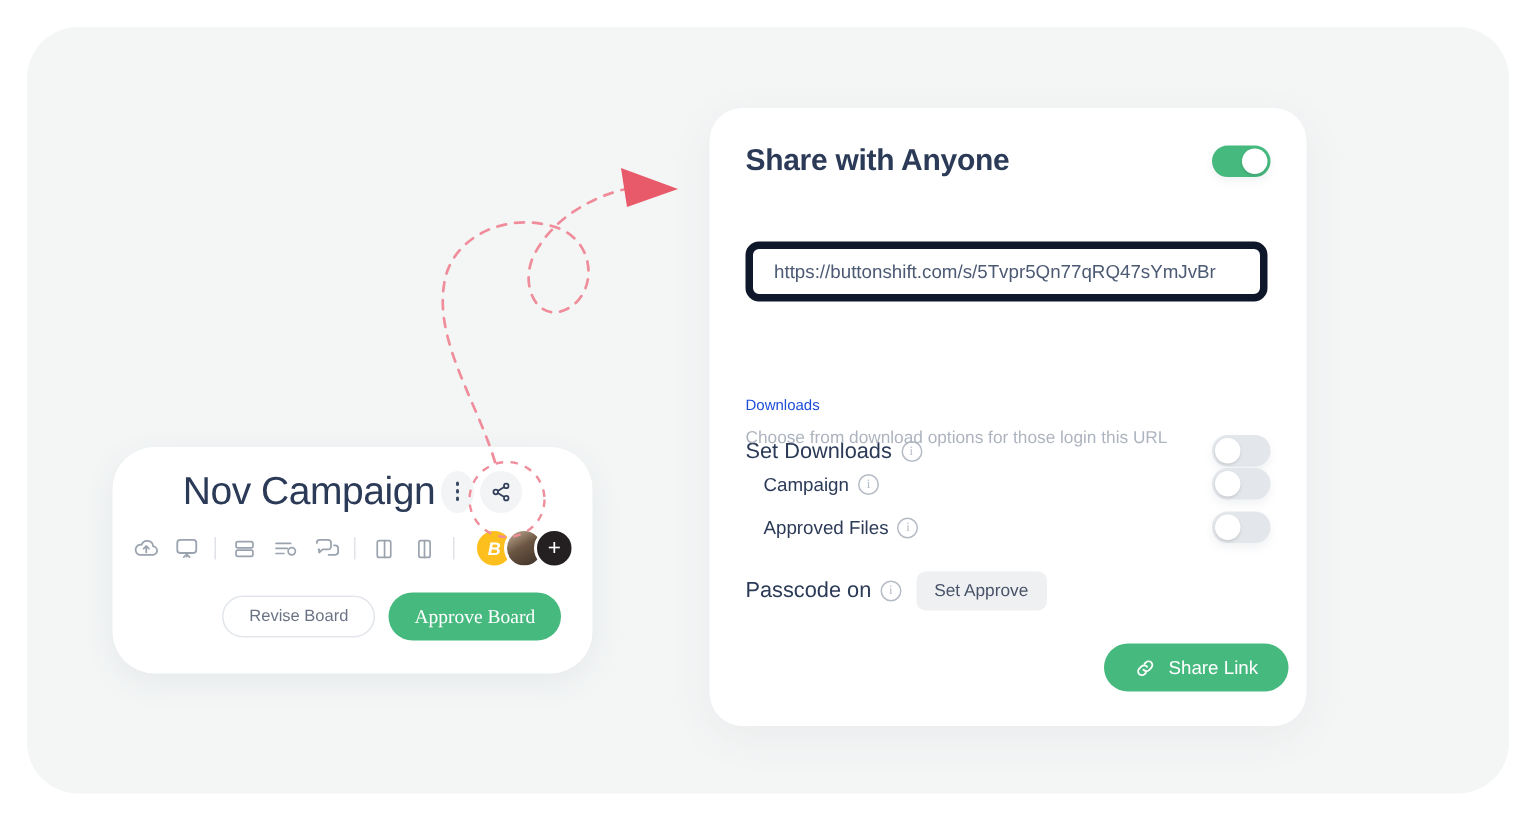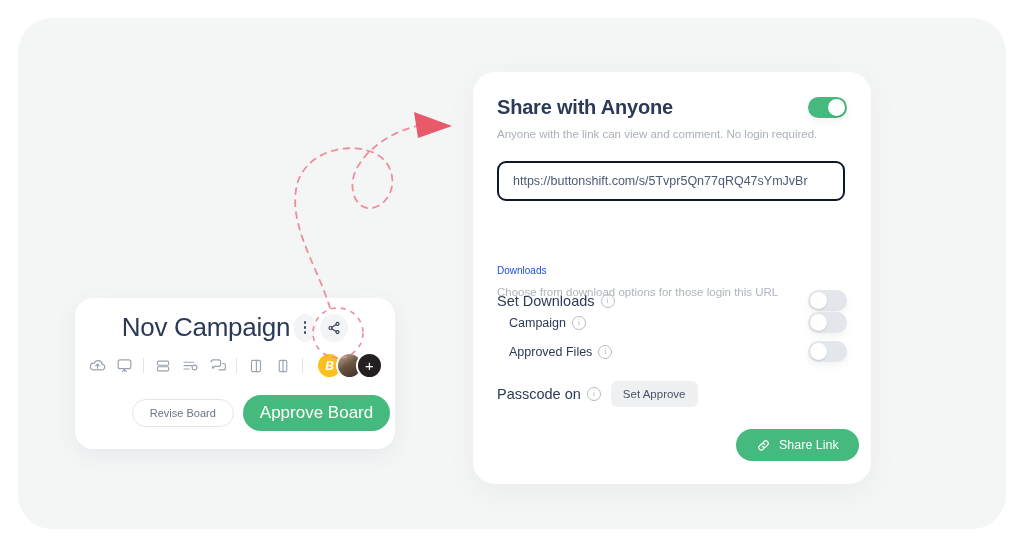--- a/index.html
+++ b/index.html
@@ -33,21 +33,21 @@
   }
 
   
   #board-card {
     position: absolute;
     left: 75px;
     top: 298px;
     width: 320px;
     height: 151px;
     background: #ffffff;
-    border-radius: 18px;
+    border-radius: 28px;
     box-shadow: 0 6px 22px rgba(60,72,88,0.07);
   }
   #board-title-row {
     position: absolute;
     left: 0;
     top: 14px;
     width: 320px;
     display: flex;
     align-items: center;
     justify-content: center;
@@ -146,23 +146,23 @@
     padding: 7px 17px;
     font-family: "Liberation Sans", sans-serif;
     cursor: pointer;
     white-space: nowrap;
   }
   #approve-board-button {
     border: none;
     background: #46b97e;
     color: #ffffff;
     border-radius: 20px;
-    font-size: 17px;
+    font-size: 13px;
     padding: 8px 17px;
-    font-family: Liberation Sans, sans-serif;
+    font-family: Liberation Serif, serif;
     cursor: pointer;
     white-space: nowrap;
   }
 
   
   #share-panel {
     position: absolute;
     left: 460px;
     top: 72px;
     width: 398px;
@@ -197,21 +197,21 @@
     color: #a9b0bb;
   }
 
   #share-url-field {
     position: absolute;
     left: 24px;
     top: 89px;
     width: 348px;
     height: 40px;
     box-sizing: border-box;
-    border: 2px solid #0f172a;
+    border: 5px solid #0f172a;
     border-radius: 9px;
     background: #ffffff;
     color: #4d5a74;
     font-size: 12.5px;
     font-family: "Liberation Sans", sans-serif;
     padding: 0 14px;
     outline: none;
   }
 
   .row-between {
@@ -440,21 +440,20 @@
 
   <div id="share-panel">
 
     <div id="share-header-row">
       <div id="share-title">Share with Anyone</div>
       <div class="toggle on">
         <div class="knob"></div>
       </div>
     </div>
 
-    <div id="share-subtitle">Anyone with the link can view and comment. No login required.</div>
 
     <input id="share-url-field" type="text" readonly="" value="https://buttonshift.com/s/5Tvpr5Qn77qRQ47sYmJvBr" style="">
 
     <div class="row-between" style="top:218px;">
       <div class="setting-label">
         <span>Set Downloads</span>
         <span class="info-icon">i</span>
       </div>
       <div class="toggle off">
         <div class="knob"></div>

